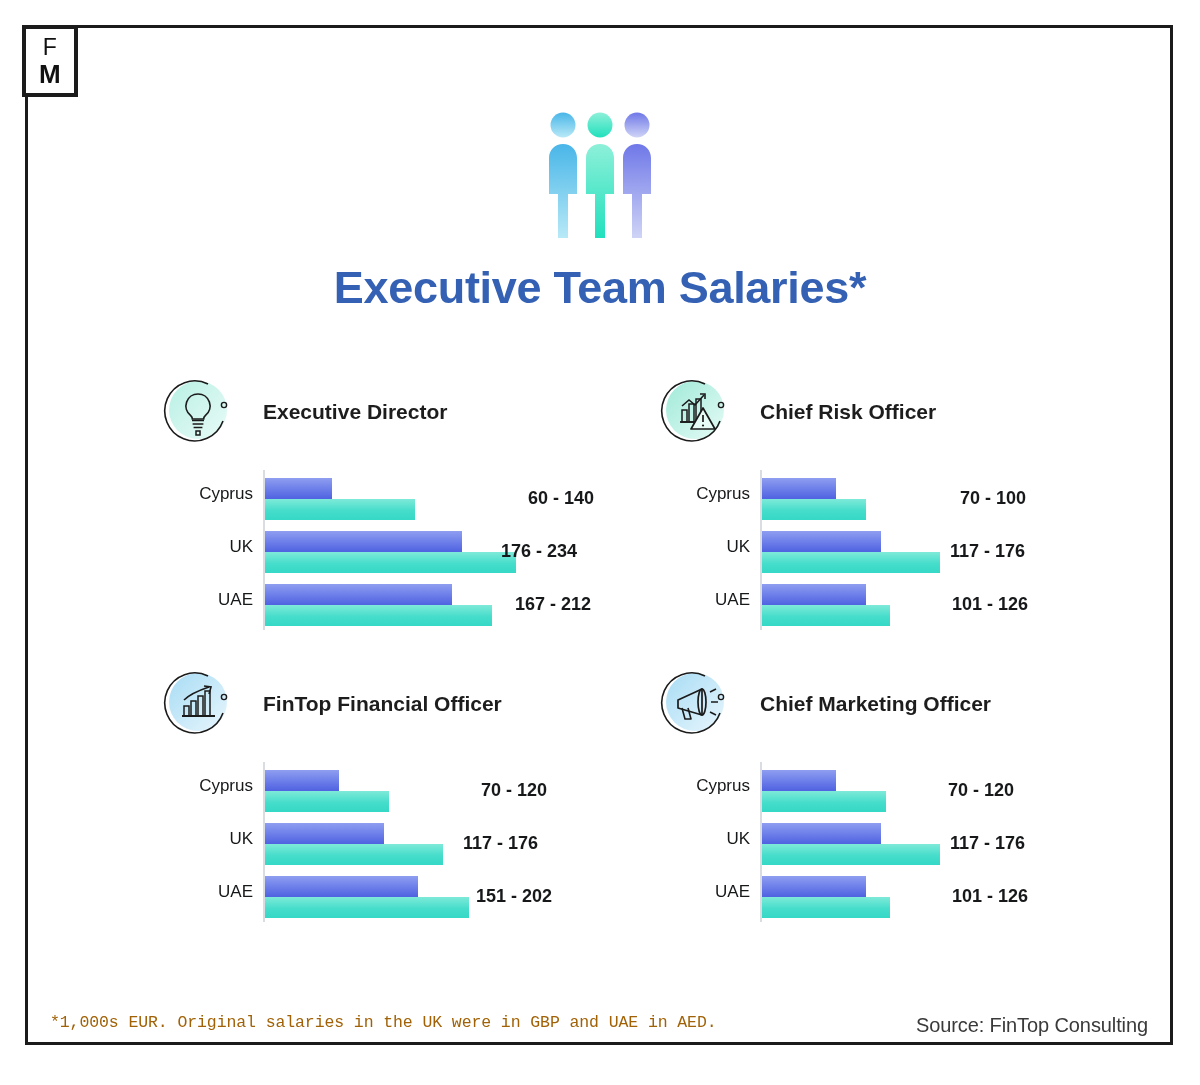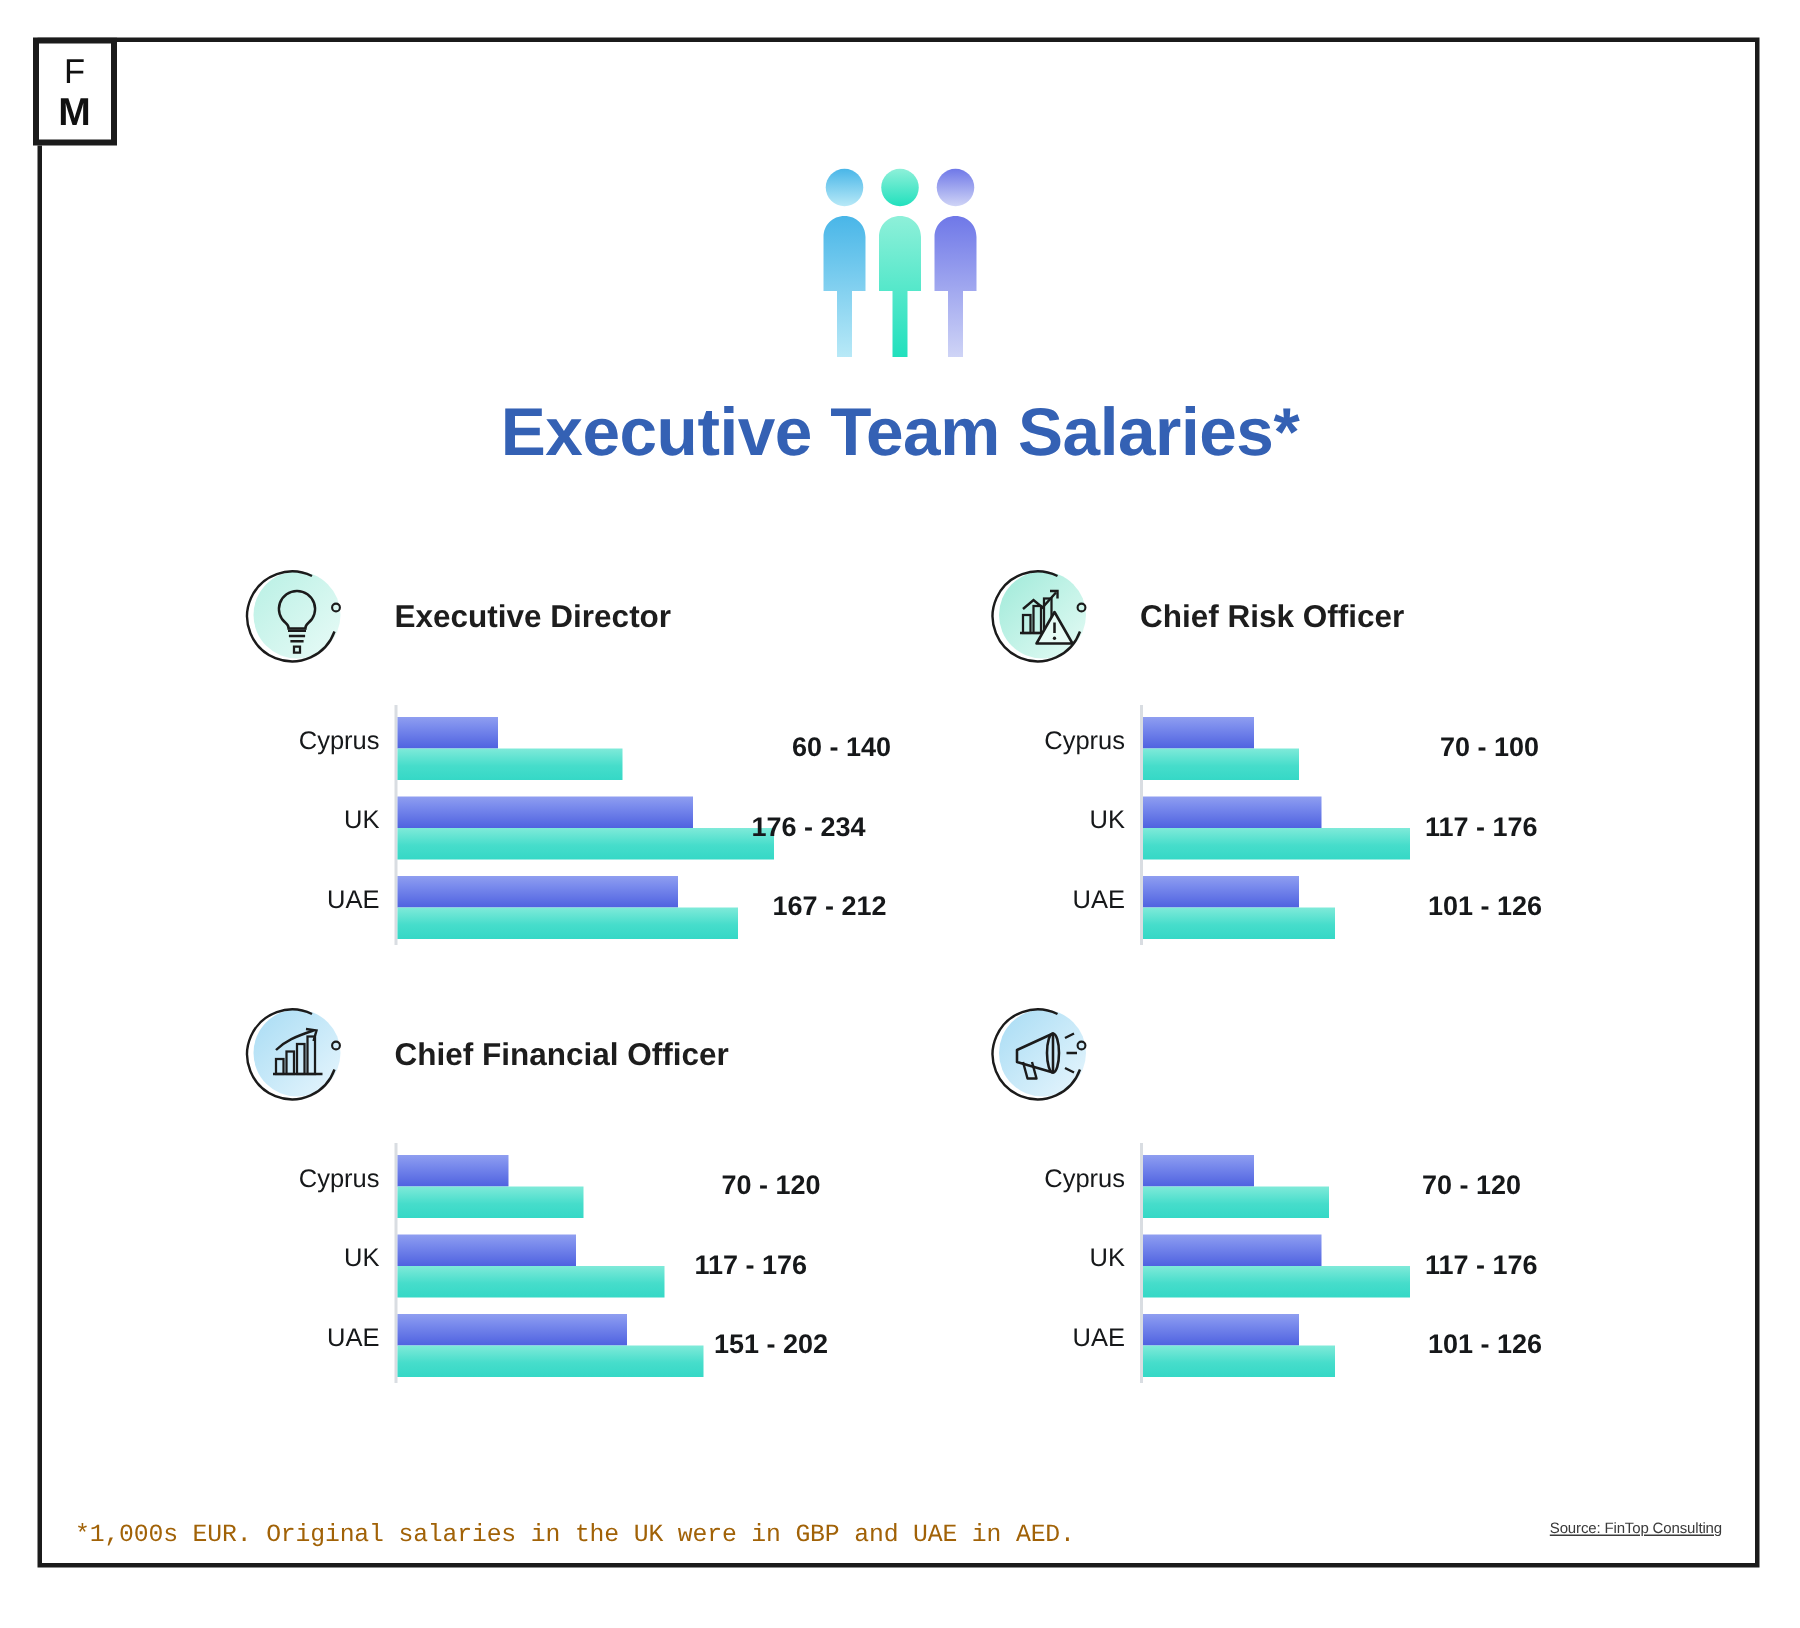--- a/index.html
+++ b/index.html
@@ -188,24 +188,23 @@
     top: 1013px;
     font-size: 16.5px;
     color: #a16207;
     letter-spacing: -0.1px;
     font-family: Liberation Mono, monospace;
   }
   .source {
     position: absolute;
     right: 52px;
     top: 1014px;
-    font-size: 10px;
+    font-size: 20px;
     color: #3a3a3a;
     letter-spacing: -0.1px;
-    text-decoration: underline;
   }
 
   
   .watermark {
     position: absolute;
     right: 18px;
     top: 972px;
     width: 250px;
     height: 108px;
     pointer-events: none;
@@ -394,21 +393,21 @@
           <circle cx="61" cy="31" r="2.6" fill="none" stroke="#1b1b1b" stroke-width="1.4"></circle>
           <path d="M19 50h33" stroke="#1b1b1b" stroke-width="1.8"></path>
           <rect x="21" y="40" width="5" height="10" fill="none" stroke="#1b1b1b" stroke-width="1.5"></rect>
           <rect x="28" y="35" width="5" height="15" fill="none" stroke="#1b1b1b" stroke-width="1.5"></rect>
           <rect x="35" y="30" width="5" height="20" fill="none" stroke="#1b1b1b" stroke-width="1.5"></rect>
           <rect x="42" y="25" width="5" height="25" fill="none" stroke="#1b1b1b" stroke-width="1.5"></rect>
           <path d="M21 34c6-6 13-9 25-13" fill="none" stroke="#1b1b1b" stroke-width="1.6"></path>
           <path d="M41 20l7 1-2 7" fill="none" stroke="#1b1b1b" stroke-width="1.6"></path>
         </svg>
       </span>
-      <span class="panel-title">Chief Financial Officer</span>
+      <span class="panel-title">FinTop Financial Officer</span>
     </div>
     <div class="chart">
       <div class="axis-line"></div>
       <div class="row r0">
         <span class="row-label">Cyprus</span>
         <span class="bars">
           <span class="bar bar-min" style="width:74px"></span>
           <span class="bar bar-max" style="width:124px"></span>
         </span>
         <span class="row-value" style="left:318px">70 - 120</span>
@@ -444,20 +443,21 @@
           </defs>
           <circle cx="35" cy="36" r="29" fill="url(#cg3)"></circle>
           <path d="M45 10 A30 30 0 1 0 60 47" fill="none" stroke="#1b1b1b" stroke-width="1.6"></path>
           <circle cx="61" cy="31" r="2.6" fill="none" stroke="#1b1b1b" stroke-width="1.4"></circle>
           <path d="M18 34l24-11v26L18 42z" fill="none" stroke="#1b1b1b" stroke-width="1.7" stroke-linejoin="round"></path>
           <ellipse cx="42" cy="36" rx="4" ry="13" fill="none" stroke="#1b1b1b" stroke-width="1.7"></ellipse>
           <path d="M22 42l3 11h6l-3-11" fill="none" stroke="#1b1b1b" stroke-width="1.6" stroke-linejoin="round"></path>
           <path d="M50 26l6-3M51 36h7M50 46l6 3" stroke="#1b1b1b" stroke-width="1.6" fill="none"></path>
         </svg>
       </span>
+      <span class="panel-title">Chief Marketing Officer</span>
     </div>
     <div class="chart">
       <div class="axis-line"></div>
       <div class="row r0">
         <span class="row-label">Cyprus</span>
         <span class="bars">
           <span class="bar bar-min" style="width:74px"></span>
           <span class="bar bar-max" style="width:124px"></span>
         </span>
         <span class="row-value" style="left:288px">70 - 120</span>

